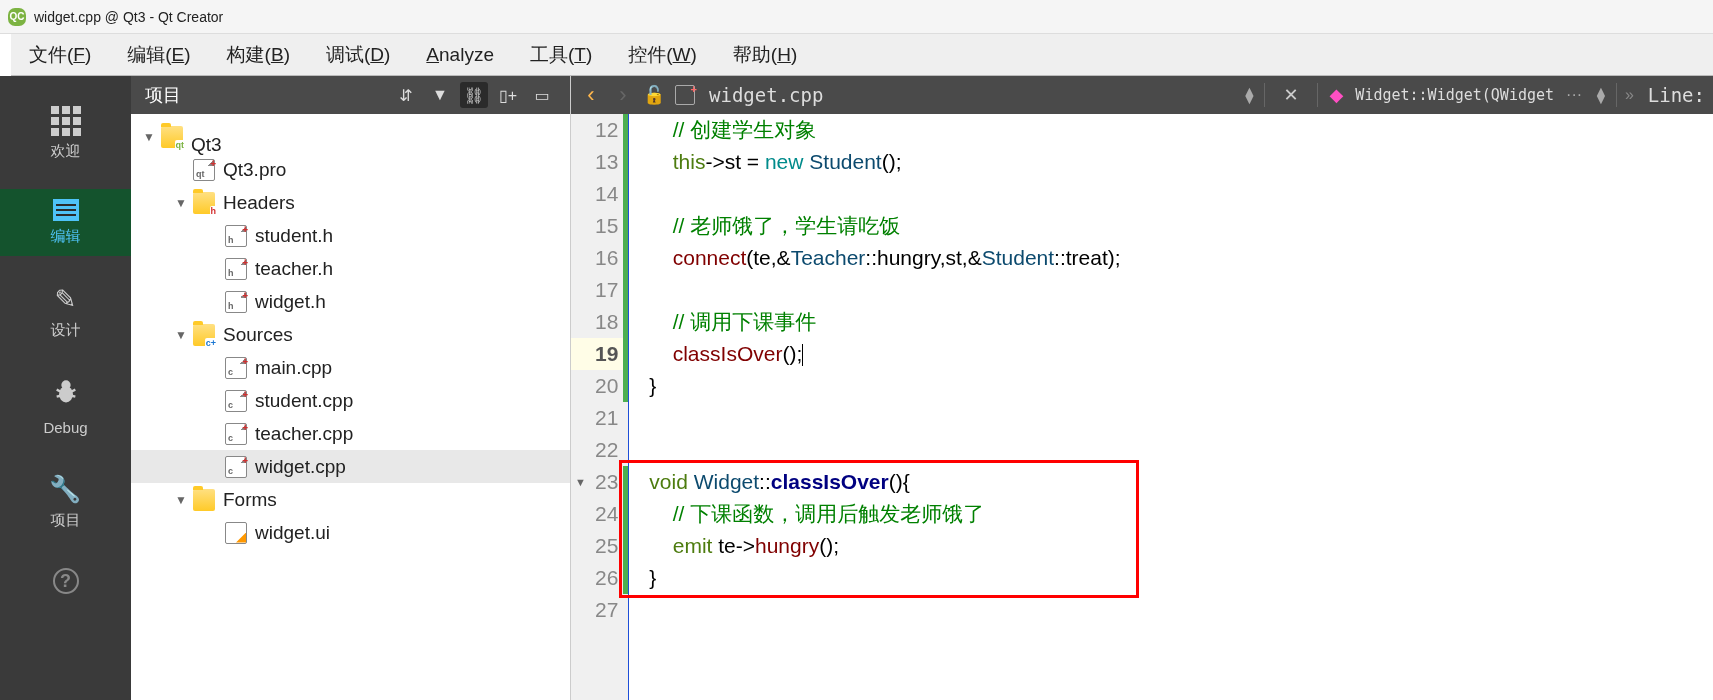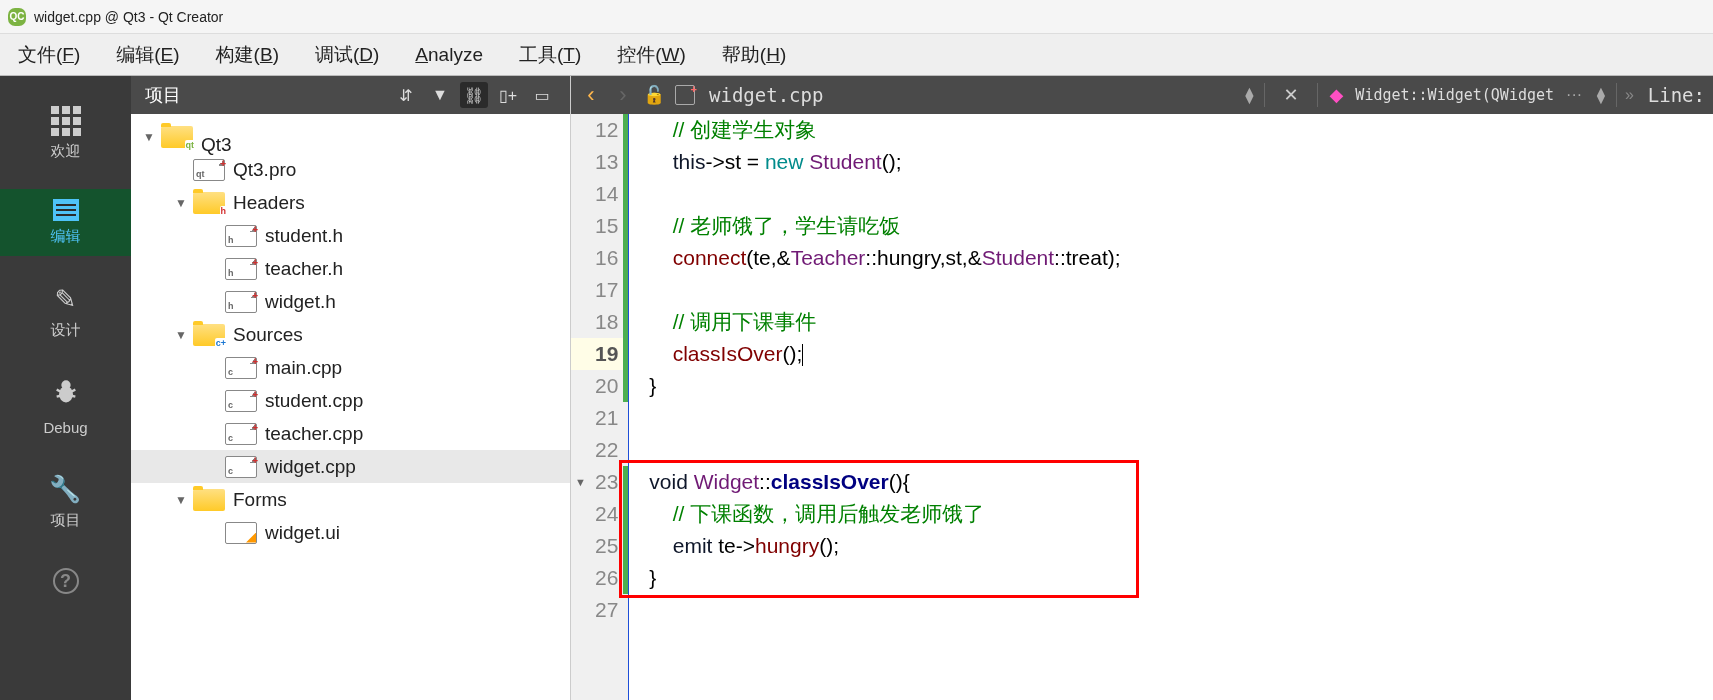--- a/index.html
+++ b/index.html
@@ -2,21 +2,21 @@
 <html><head>
 <meta charset="utf-8">
 <style>
 * { margin:0; padding:0; box-sizing:border-box; font-family:"Segoe UI",Arial,sans-serif; }
 body { width:1713px; height:700px; background:#fff; overflow:hidden; display:flex; flex-direction:column; }
 
 .titlebar { height:34px; background:#f5f5f5; display:flex; align-items:center; padding:0 8px; border-bottom:1px solid #ddd; }
 .titlebar .qc { width:18px; height:18px; background:#7cb342; border-radius:7px; display:flex; align-items:center; justify-content:center; color:#fff; font-size:10px; font-weight:bold; margin-right:8px; }
 .titlebar .t { font-size:14px; color:#222; }
 
-.menubar { height:42px; background:#efefef; display:flex; align-items:center; padding:0 18px; gap:36px; border-bottom:1px solid #bbb; }
+.menubar { height:42px; background:#efefef; display:flex; align-items:center; padding:0 18px; gap:36px; border-bottom:1px solid #bbb;margin-left:11px; }
 .menubar .mi { font-size:19px; color:#222; cursor:pointer; }
 .menubar .mi u { text-decoration:underline; }
 
 .main { flex:1; display:flex; overflow:hidden; }
 
 .lsb { width:131px; background:#3a3a3a; display:flex; flex-direction:column; align-items:center; padding-top:20px; gap:18px; }
 .lsb .itm { width:100%; display:flex; flex-direction:column; align-items:center; gap:6px; padding:10px 16px; cursor:pointer; }
 .lsb .itm.act { background:#14532d; }
 .lsb .itm .ic { color:#ccc; font-size:26px; }
 .lsb .itm .lbl { color:#ccc; font-size:15px; }
@@ -25,21 +25,21 @@
 .projpane { width:440px; display:flex; flex-direction:column; border-right:1px solid #ccc; }
 .projhdr { height:38px; background:#4a4a4a; color:#fff; display:flex; align-items:center; padding:0 14px; gap:10px; flex-shrink:0; }
 .projhdr .ttl { font-size:18px; flex:1; }
 .projhdr .tb { display:flex; align-items:center; gap:6px; }
 .projhdr .tb .b { width:28px; height:26px; display:flex; align-items:center; justify-content:center; color:#ddd; cursor:pointer; }
 .projhdr .tb .b.dk { background:#2b2b2b; border-radius:3px; }
 .tree { flex:1; background:#fff; padding:6px 0; overflow:auto; font-size:19px; }
 .tree .nd { display:flex; align-items:center; height:33px; cursor:pointer; }
 .tree .nd.sel { background:#e8e8e8; }
 .tree .tw { width:16px; text-align:center; color:#666; font-size:12px; margin-right:4px; }
-.tree .fi { width:32px; height:22px; margin-right:8px; display:flex; align-items:center; justify-content:center; }
+.tree .fi { width:22px; height:22px; margin-right:8px; display:flex; align-items:center; justify-content:center; }
 .tree .nm { color:#222; }
 .tree .nm.bold { font-weight:normal;margin-top:16px; }
 .fi.folder { background:linear-gradient(#ffe082,#ffca28); border-radius:2px; position:relative; }
 .fi.folder::before { content:""; position:absolute; top:-3px; left:0; width:10px; height:4px; background:#ffca28; border-radius:2px 2px 0 0; }
 .fi.folder .tag { position:absolute; bottom:-2px; right:-2px; font-size:9px; background:#fff; padding:0 1px; border-radius:2px; font-weight:bold; }
 .fi.file { border:1px solid #888; border-radius:2px; background:#fff; font-size:10px; color:#666; font-weight:bold; position:relative; }
 .fi.file .dog { position:absolute; top:0; right:0; width:6px; height:6px; background:linear-gradient(135deg,transparent 50%,#888 50%); }
 .fi.file .plus { position:absolute; top:-2px; right:-2px; color:#d32f2f; font-size:10px; font-weight:bold; }
 .fi.uifile { background:#fff; border:1px solid #888; border-radius:2px; position:relative; }
 .fi.uifile::after { content:""; position:absolute; bottom:0; right:0; width:10px; height:10px; background:#ff9800; clip-path:polygon(100% 0,100% 100%,0 100%); }
@@ -63,23 +63,23 @@
 .edbar .line { font-family:"Consolas",monospace; font-size:19px; color:#ddd; margin-left:6px; }
 
 .code { flex:1; display:flex; font-family:"Consolas","Courier New",monospace; font-size:21px; overflow:auto; position:relative; }
 .gutter { background:#f0f0f0; border-right:1px solid #1d4ed8; text-align:right; color:#888; user-select:none; flex-shrink:0; }
 .gutter .ln { height:32px; line-height:32px; padding:0 10px 0 24px; position:relative; min-width:56px; }
 .gutter .ln.cur { color:#555; font-weight:bold; background:#fffde7; }
 .gutter .ln .bar { position:absolute; right:0; top:0; width:5px; height:100%; background:#4caf50; }
 .gutter .ln .fold { position:absolute; left:4px; top:50%; transform:translateY(-50%); font-size:11px; color:#666; }
 .src { flex:1; padding-left:20px; position:relative; }
 .src .l { height:32px; line-height:32px; white-space:pre; }
-.src .kw { color:#0f172a; }
+.src .kw { color:#4d7c0f; }
 .src .new { color:#008b8b; }
-.src .typ { color:#701a75;margin-top:32px; }
+.src .typ { color:#0c4a6e;margin-top:32px; }
 .src .cm { color:#008000; }
 .src .fn2 { color:#800000; }
 .src .blue { color:#000080; font-weight:bold; }
 .cursor { display:inline-block; width:1px; height:22px; background:#000; vertical-align:middle; }
 .redbox { position:absolute; border:3px solid #ff0000; pointer-events:none; }
 </style>
 </head>
 <body>
 
 <div class="titlebar">

